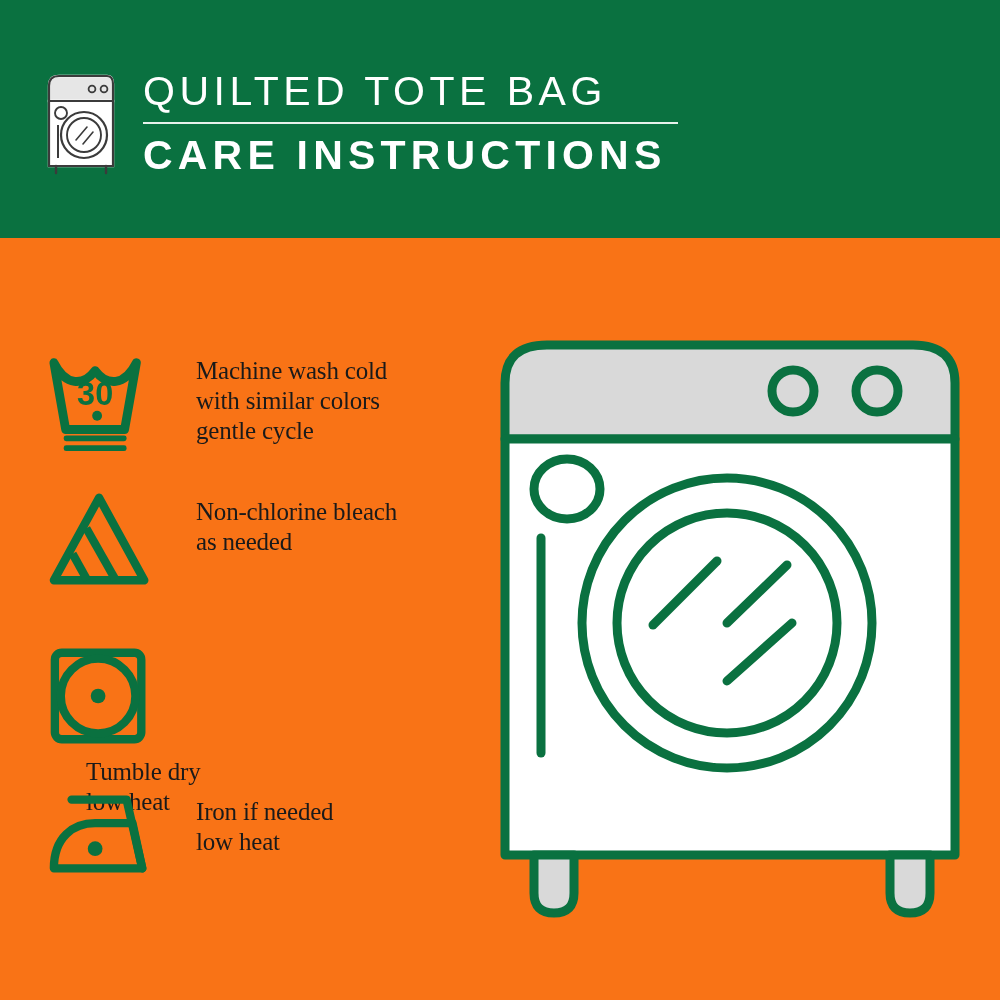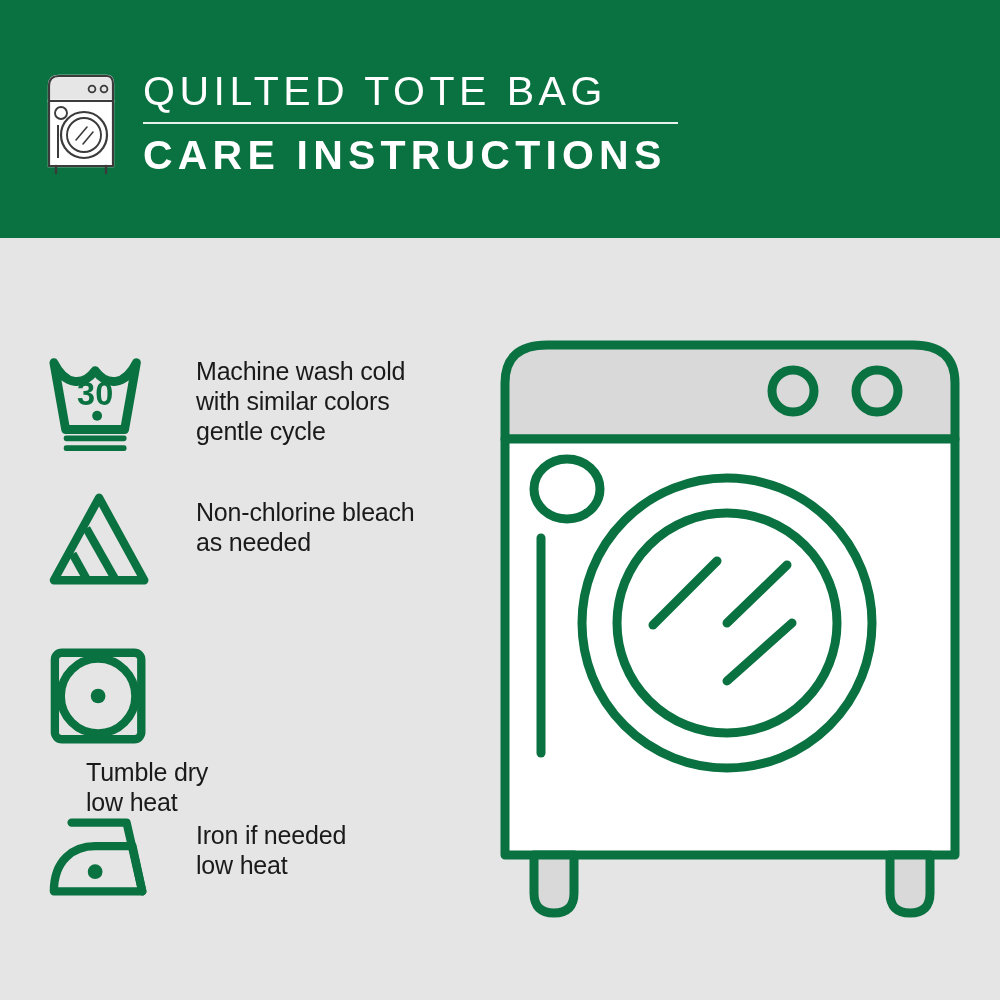--- a/index.html
+++ b/index.html
@@ -10,21 +10,21 @@
     width: 1000px;
     height: 1000px;
     background: #ffffff;
     font-family: "Liberation Sans", sans-serif;
     overflow: hidden;
   }
   #page {
     position: relative;
     width: 1000px;
     height: 1000px;
-    background: #e5e5e5;
+    background: #f97316;
   }
 
   
   #header-banner {
     position: absolute;
     left: 0;
     top: 0;
     width: 1000px;
     height: 238px;
     background: #0a7140;
@@ -87,32 +87,32 @@
   .care-symbol {
     width: 110px;
     flex: 0 0 110px;
     display: flex;
     align-items: center;
     justify-content: flex-end;
   }
   .care-text {
     margin-left: 38px;
     padding-top: 6px;
-    font-family: Liberation Sans, sans-serif;
+    font-family: Liberation Serif, serif;
     font-size: 25px;
     font-weight: 400;
     line-height: 30px;
     color: #1a1a1a;
     letter-spacing: -0.2px;
     white-space: pre-line;
   }
   #care-row-0 { top: 112px; }
   #care-row-1 { top: 253px; }
   #care-row-2 { top: 403px; flex-direction: column; }
-  #care-row-3 { top: 576px; }
+  #care-row-3 { top: 553px; }
 
   
   #machine-illustration {
     position: absolute;
     left: 495px;
     top: 333px;
     width: 470px;
     height: 595px;
   }
 </style>

